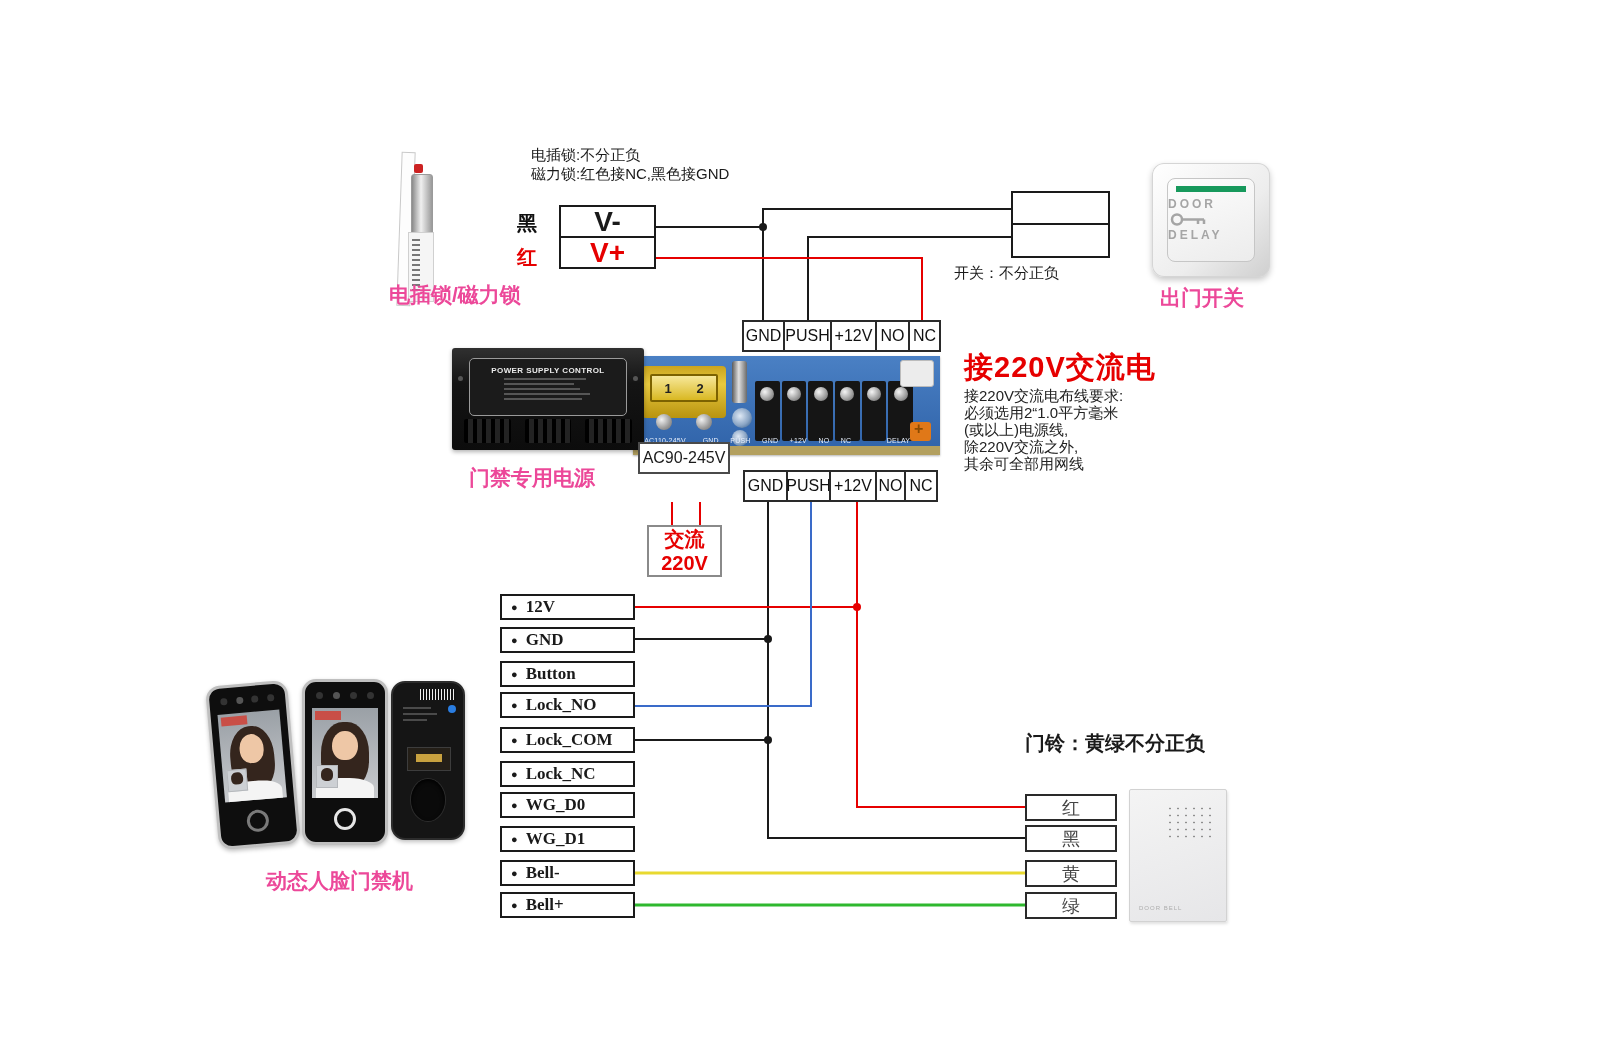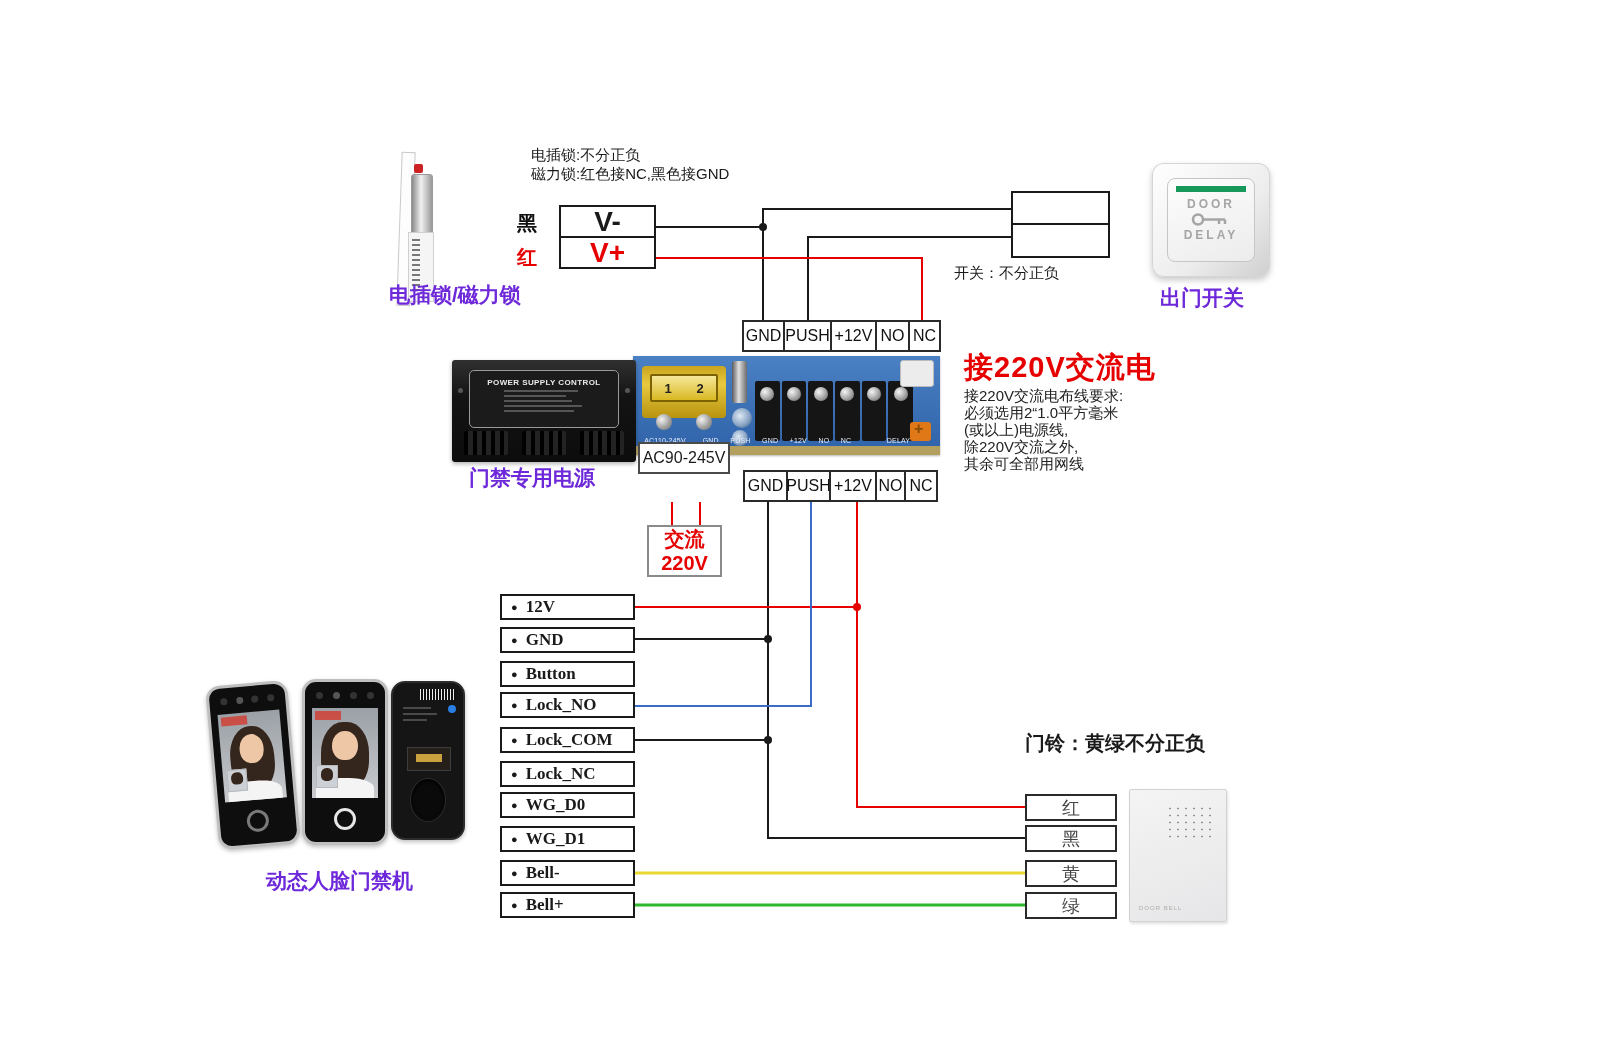--- a/index.html
+++ b/index.html
@@ -28,39 +28,39 @@
         display:flex;align-items:center;padding-left:9px;gap:8px;
         font-family:"Liberation Serif",serif;font-weight:bold;font-size:17px;}
   .term .bdot{font-size:11px;line-height:1;}
 
   .bellbox{position:absolute;left:1025px;width:92px;height:27px;border:2px solid #2a2a2a;background:#fff;box-sizing:border-box;
            display:flex;align-items:center;justify-content:center;
            font-family:"Liberation Serif",serif;font-size:18px;color:#444;}
 
   
   .note{font-size:15px;line-height:19px;color:#1a1a1a;}
-  .biglabel{font-size:21px;font-weight:bold;color:#6d28d9;}
+  .biglabel{font-size:21px;font-weight:bold;color:#ec4899;}
   .redhead{font-size:29px;font-weight:bold;color:#e60000;letter-spacing:1px;}
   .redpar{font-size:15px;line-height:17.5px;color:#222;}
   .wtag{font-size:20px;font-weight:bold;}
 
   
   .lockimg{position:absolute;left:388px;top:148px;width:60px;height:160px;}
   .lockimg .plate{position:absolute;left:11px;top:4px;width:12px;height:152px;background:#fdfdfd;border:1px solid #c9c9c9;transform:rotate(2deg);}
   .lockimg .cyl{position:absolute;left:23px;top:26px;width:20px;height:90px;border-radius:3px;
                 background:linear-gradient(90deg,#8a8a8a,#f0f0f0 45%,#9a9a9a);border:1px solid #9a9a9a;}
   .lockimg .redwire{position:absolute;left:26px;top:16px;width:9px;height:9px;background:#cc2222;border-radius:2px;}
   .lockimg .tag{position:absolute;left:20px;top:84px;width:24px;height:68px;background:#f5f5f5;border:1px solid #d0d0d0;}
   .lockimg .bars{position:absolute;left:3px;top:6px;width:8px;height:52px;
                  background:repeating-linear-gradient(0deg,#777 0 2px,#f5f5f5 2px 5px);}
   .lockimg .ce{position:absolute;right:2px;top:20px;font-size:7px;color:#888;transform:rotate(90deg);}
 
   
-  .psu{position:absolute;left:452px;top:360px;width:160px;height:102px;border-radius:3px;
-       background:linear-gradient(180deg,#303030,#141414 35%,#0c0c0c);box-shadow:0 2px 4px rgba(0,0,0,.3);padding-left:24px;}
+  .psu{position:absolute;left:452px;top:348px;width:192px;height:102px;border-radius:3px;
+       background:linear-gradient(180deg,#303030,#141414 35%,#0c0c0c);box-shadow:0 2px 4px rgba(0,0,0,.3);}
   .psu .plate{position:absolute;top:10px;left:17px;right:17px;height:56px;background:#1b1b1b;
               border:1px solid #9a9a9a;border-radius:5px;}
   .psu .ptitle{margin-top:7px;text-align:center;color:#eaeaea;font-size:8px;font-weight:bold;letter-spacing:.4px;}
   .psu .pline{height:2px;background:#777;opacity:.65;margin:3px 30px 0 34px;}
   .psu .screw{position:absolute;width:5px;height:5px;border-radius:50%;background:#555;}
   .psu .vents{position:absolute;left:12px;right:12px;bottom:7px;height:24px;display:grid;grid-template-columns:1fr 1fr 1fr;gap:14px;}
   .psu .vents div{background:repeating-linear-gradient(90deg,#000 0 4px,#232323 4px 9px);border-radius:2px;}
 
   
   .pcb{position:absolute;left:633px;top:356px;width:307px;height:99px;background:linear-gradient(180deg,#4a80c4,#2f62a8);
@@ -88,21 +88,21 @@
              font-size:7px;color:#e6eefb;letter-spacing:.2px;}
   .pcb .silk .s-left{width:64px;text-align:center;}
   .pcb .silk .s-mid{width:160px;display:flex;justify-content:space-around;}
   .pcb .silk .s-right{flex:1;text-align:center;}
 
   
   .exitbtn{position:absolute;left:1152px;top:163px;width:118px;height:114px;border-radius:12px;
            background:linear-gradient(135deg,#ffffff,#ededed 60%,#cfcfcf);
            box-shadow:0 3px 6px rgba(0,0,0,.22), inset 0 0 0 1px #d5d5d5;}
   .exitbtn .inner{position:absolute;inset:15px;border-radius:8px;border:1px solid #c6c6c6;
-                  background:linear-gradient(160deg,#fdfdfd,#ececec);text-align:center;overflow:hidden;}
+                  background:linear-gradient(160deg,#fdfdfd,#ececec);overflow:hidden;}
   .exitbtn .bar{height:6px;background:#17995c;margin:7px 8px 5px;}
   .exitbtn .word{color:#a5a5a5;font-weight:bold;font-size:12px;letter-spacing:3px;line-height:15px;}
   .exitbtn .key{height:16px;}
 
   
   .bell{position:absolute;left:1129px;top:789px;width:96px;height:131px;border:1px solid #d2d2d2;border-radius:2px;
         background:linear-gradient(160deg,#f4f4f4,#e6e6e8);box-shadow:1px 2px 3px rgba(0,0,0,.12);}
   .bell .grid{position:absolute;top:15px;right:10px;width:50px;height:36px;
               background-image:radial-gradient(#8f8f8f 1px,transparent 1.3px);background-size:8px 7px;}
   .bell .txt{position:absolute;bottom:10px;left:9px;font-size:6px;color:#adadad;letter-spacing:1px;}

